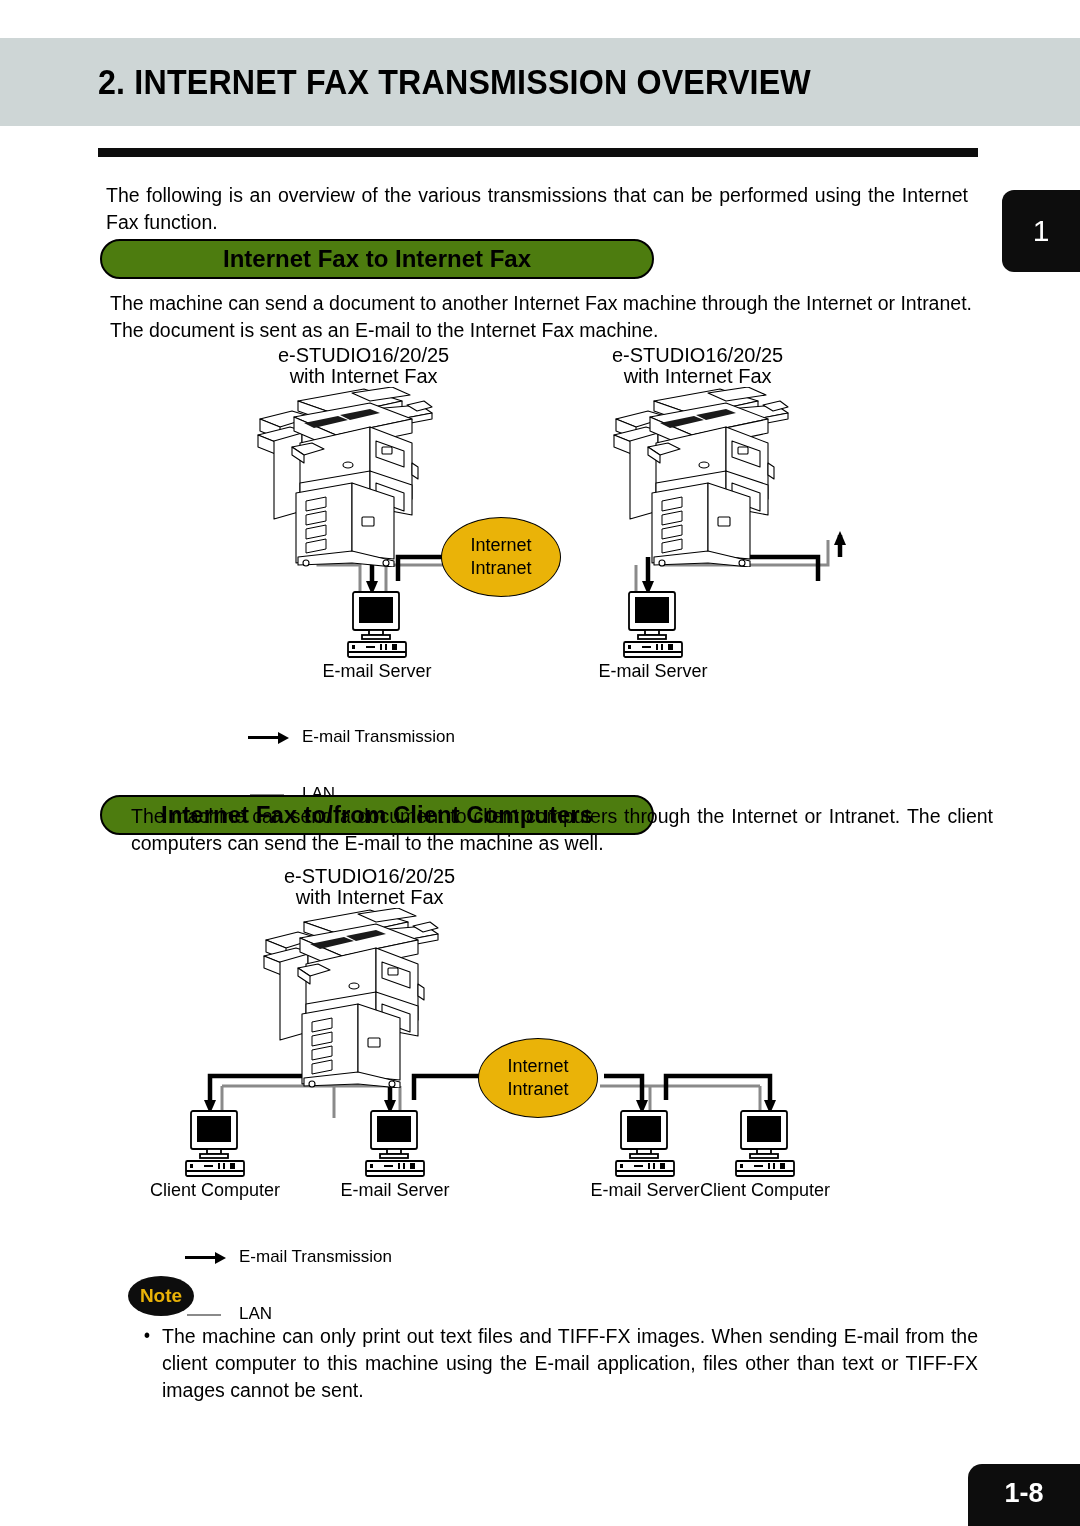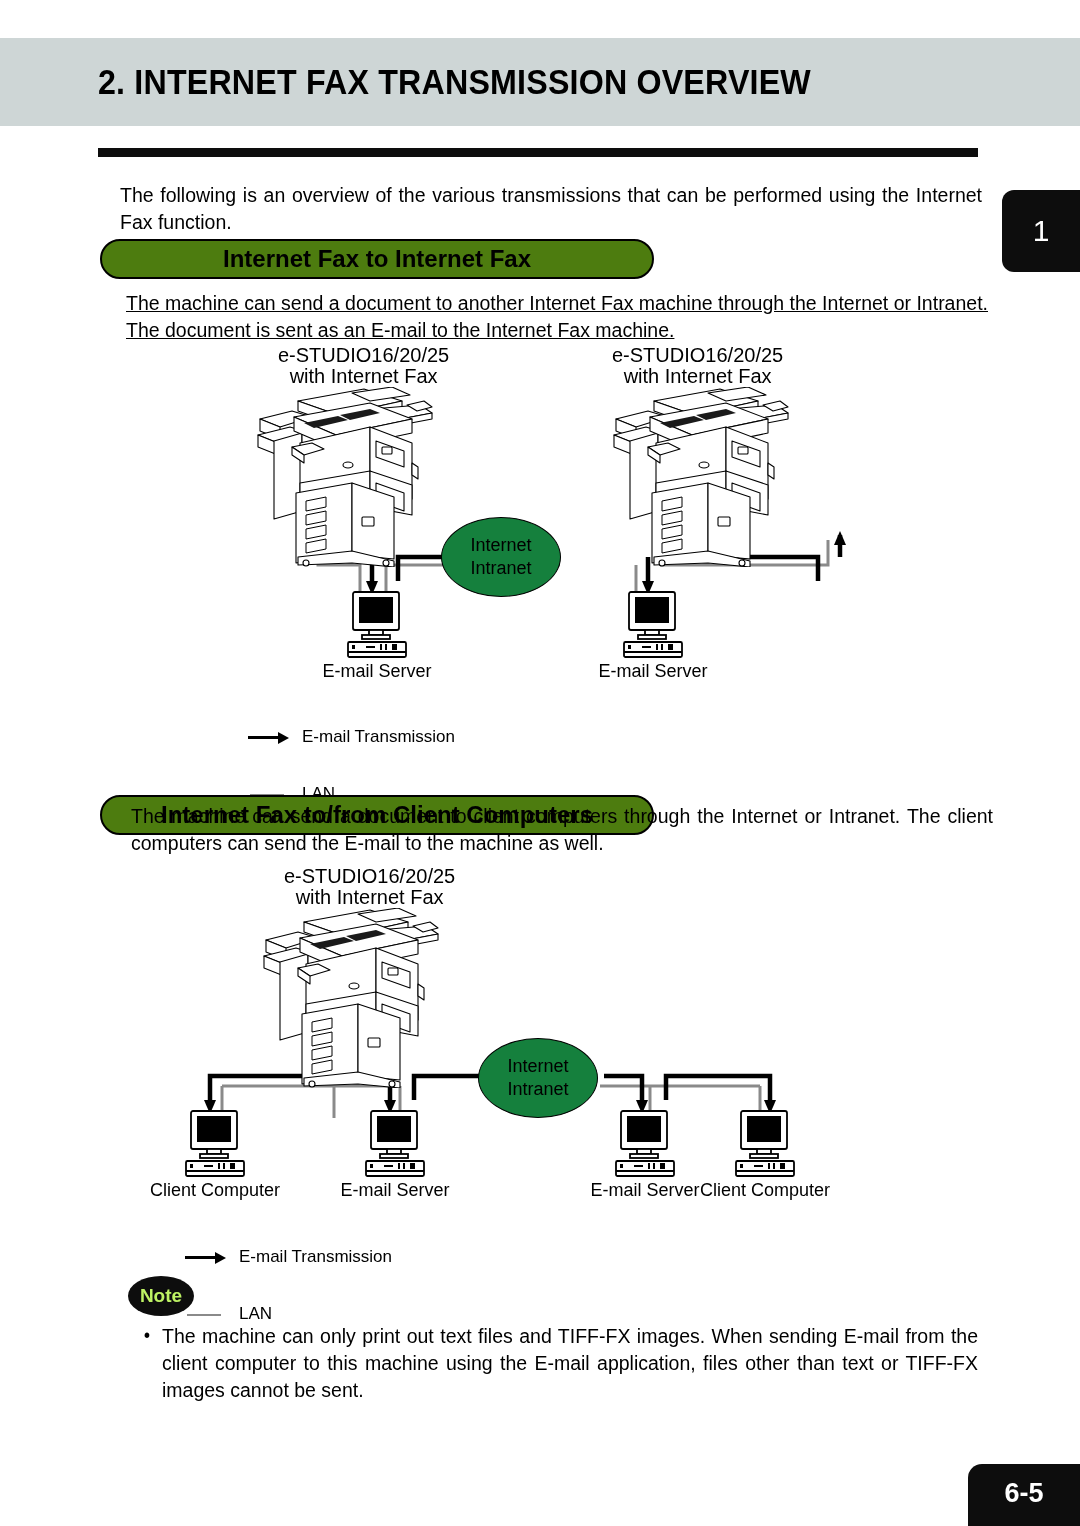--- a/index.html
+++ b/index.html
@@ -66,22 +66,22 @@
 
   
   .para {
     position: absolute;
     font-size: 19.5px;
     line-height: 27px;
     text-align: justify;
     color: #000;
   }
 
-  #intro-paragraph { left: 120px; top: 182px; width: 862px; }
-  #section1-paragraph { left: 126px; top: 290px; width: 862px; text-decoration: underline; }
+  #intro-paragraph { left: 106px; top: 182px; width: 862px; }
+  #section1-paragraph { left: 110px; top: 290px; width: 862px; }
   #section2-paragraph { left: 131px; top: 803px; width: 862px; }
 
   
   .section-pill {
     position: absolute;
     height: 36px;
     border: 2.5px solid #000;
     border-radius: 20px;
     display: flex;
     align-items: center;
@@ -112,21 +112,21 @@
     white-space: nowrap;
     text-align: center;
     transform: translateX(-50%);
   }
 
   
   .net-ellipse {
     position: absolute;
     border: 1.6px solid #000;
     border-radius: 50%;
-    background: #15803d;
+    background: #eab308;
     display: flex;
     flex-direction: column;
     align-items: center;
     justify-content: center;
     font-size: 18px;
     line-height: 23px;
   }
 
   
   .legend { position: absolute; font-size: 17px; }
@@ -154,21 +154,21 @@
 
   
   #note-badge {
     position: absolute;
     left: 128px;
     top: 1276px;
     width: 66px;
     height: 40px;
     background: #0d0d0d;
     border-radius: 50%;
-    color: #bef264;
+    color: #eab308;
     font-size: 19px;
     font-weight: bold;
     display: flex;
     align-items: center;
     justify-content: center;
   }
   #note-list {
     position: absolute;
     left: 140px;
     top: 1322px;
@@ -612,14 +612,14 @@
   <div class="note-item">
     <span class="bullet">•</span>
   </div>
   <div class="note-item">
     <span class="bullet">•</span>
     <span>The machine can only print out text files and TIFF-FX images.  When sending E-mail from the client computer to this machine using the E-mail application, files other than text or TIFF-FX images cannot be sent.</span>
   </div>
 </div>
 
 <div id="page-number-tab">
-  <span>6-5</span>
+  <span>1-8</span>
 </div>
 
 </body></html>

